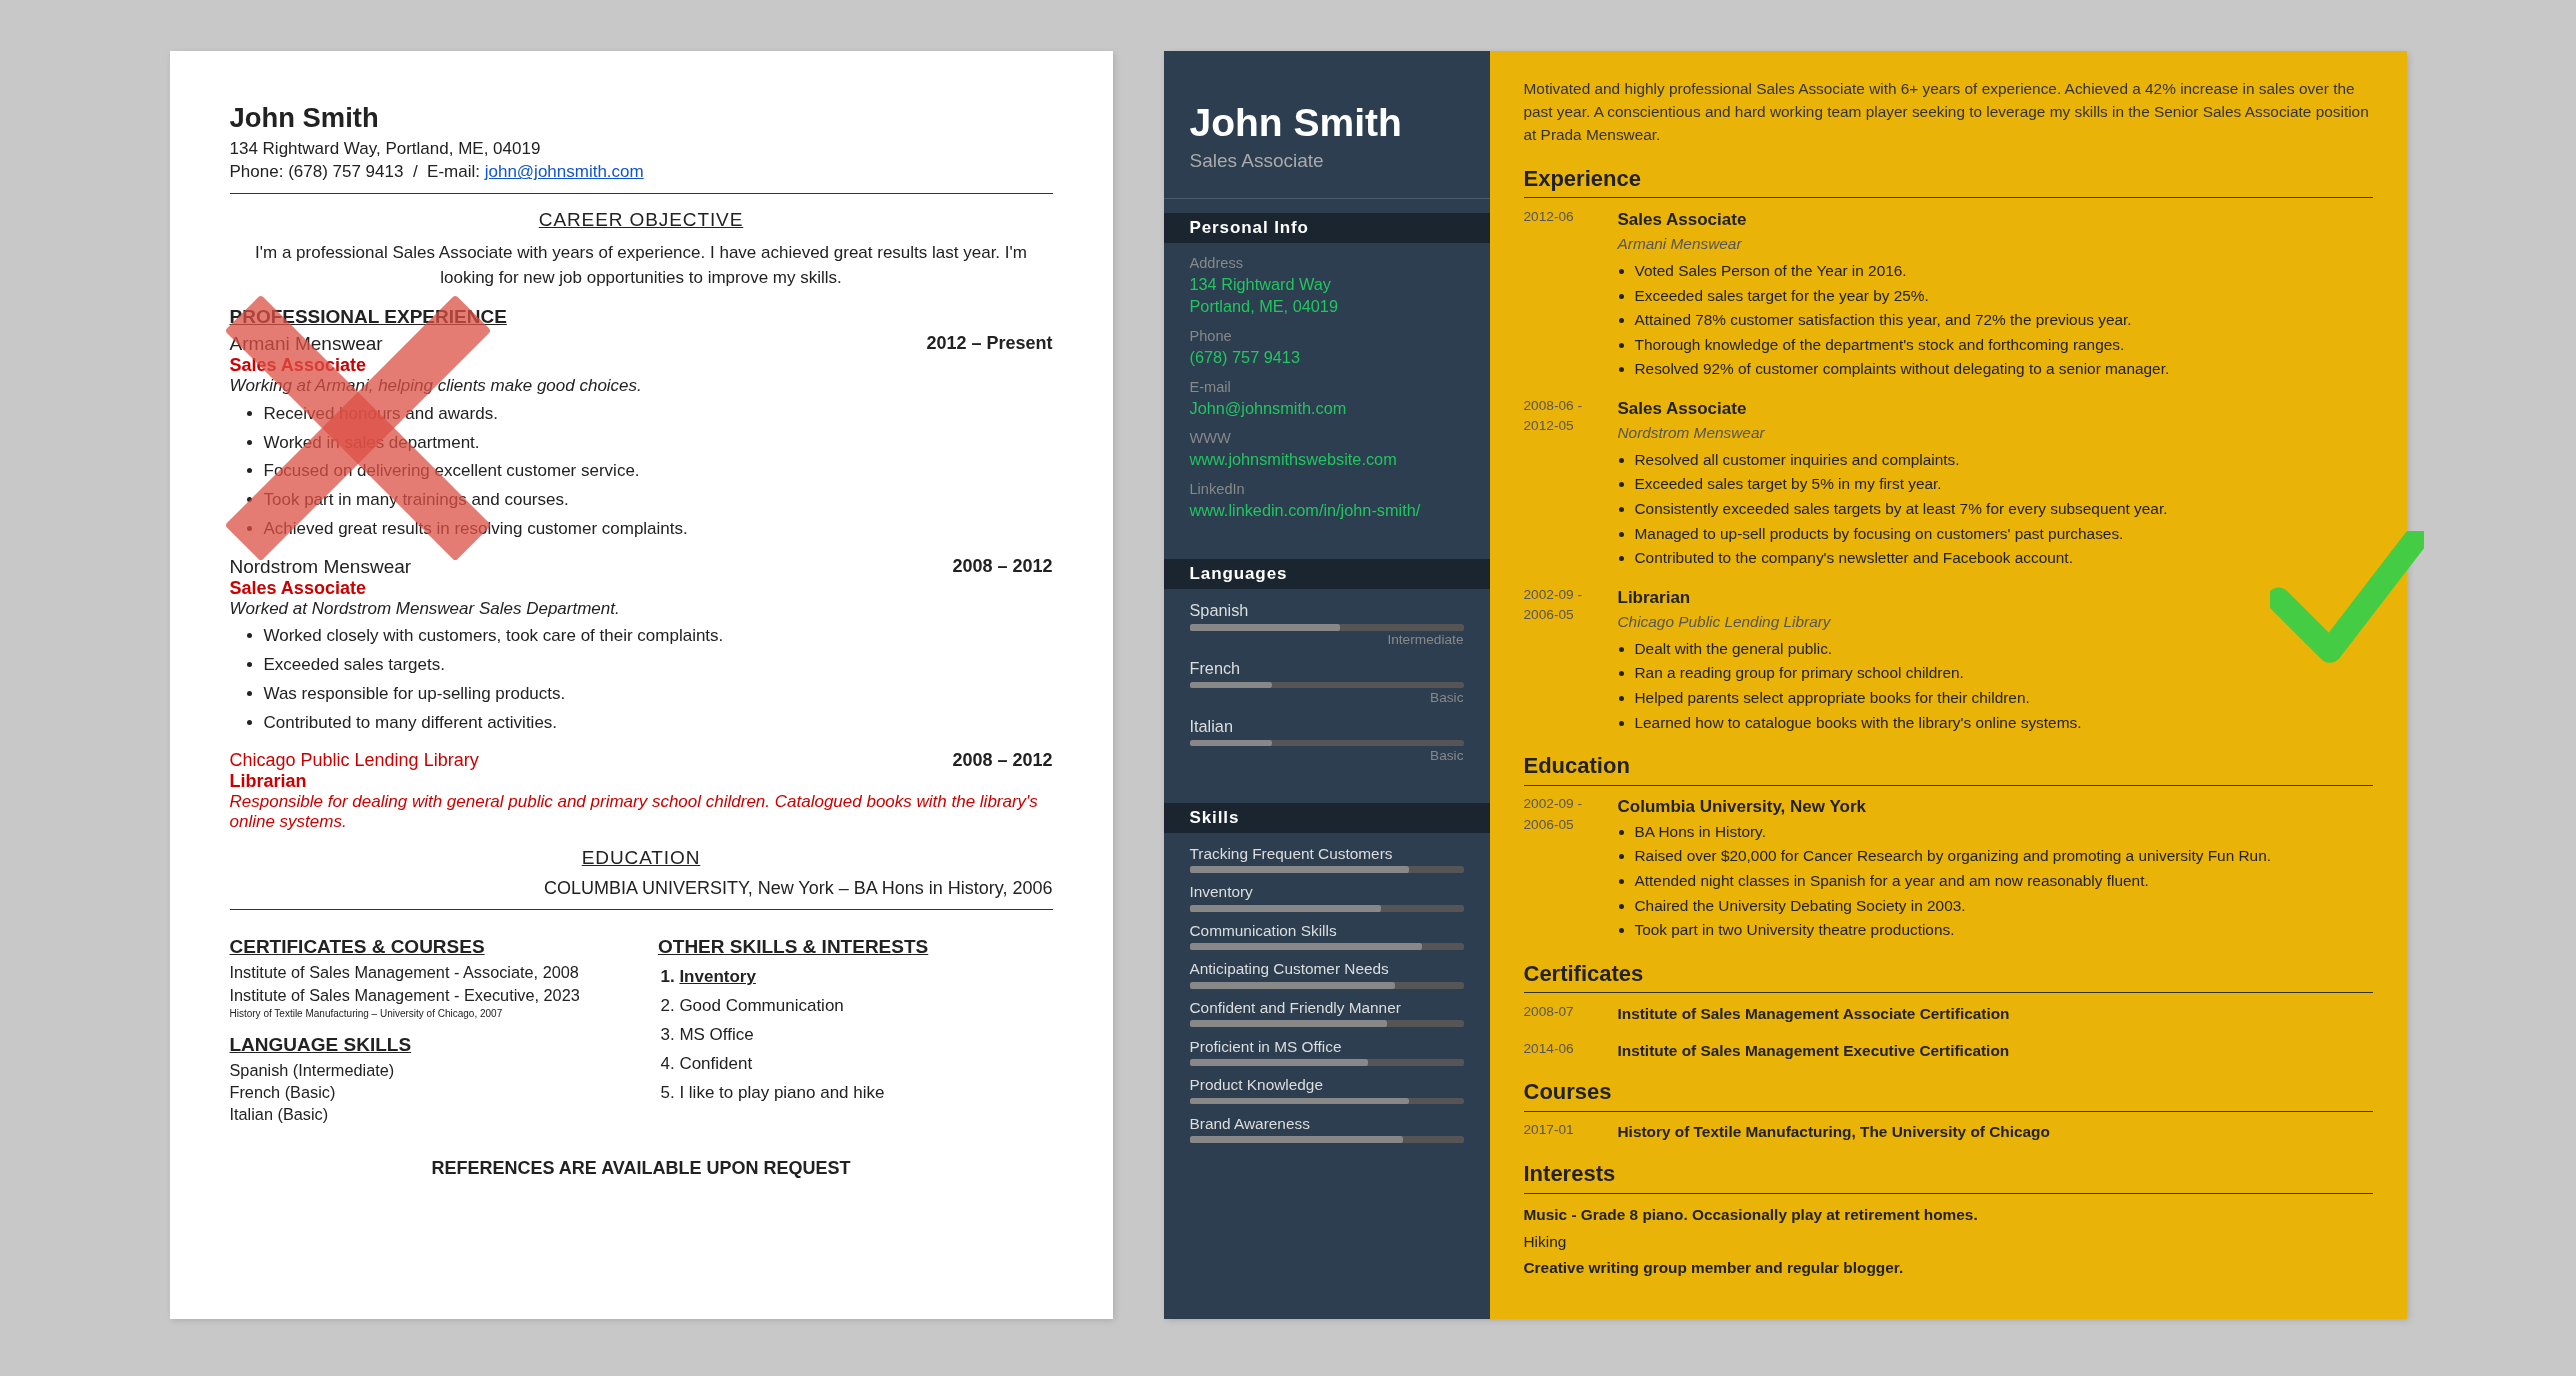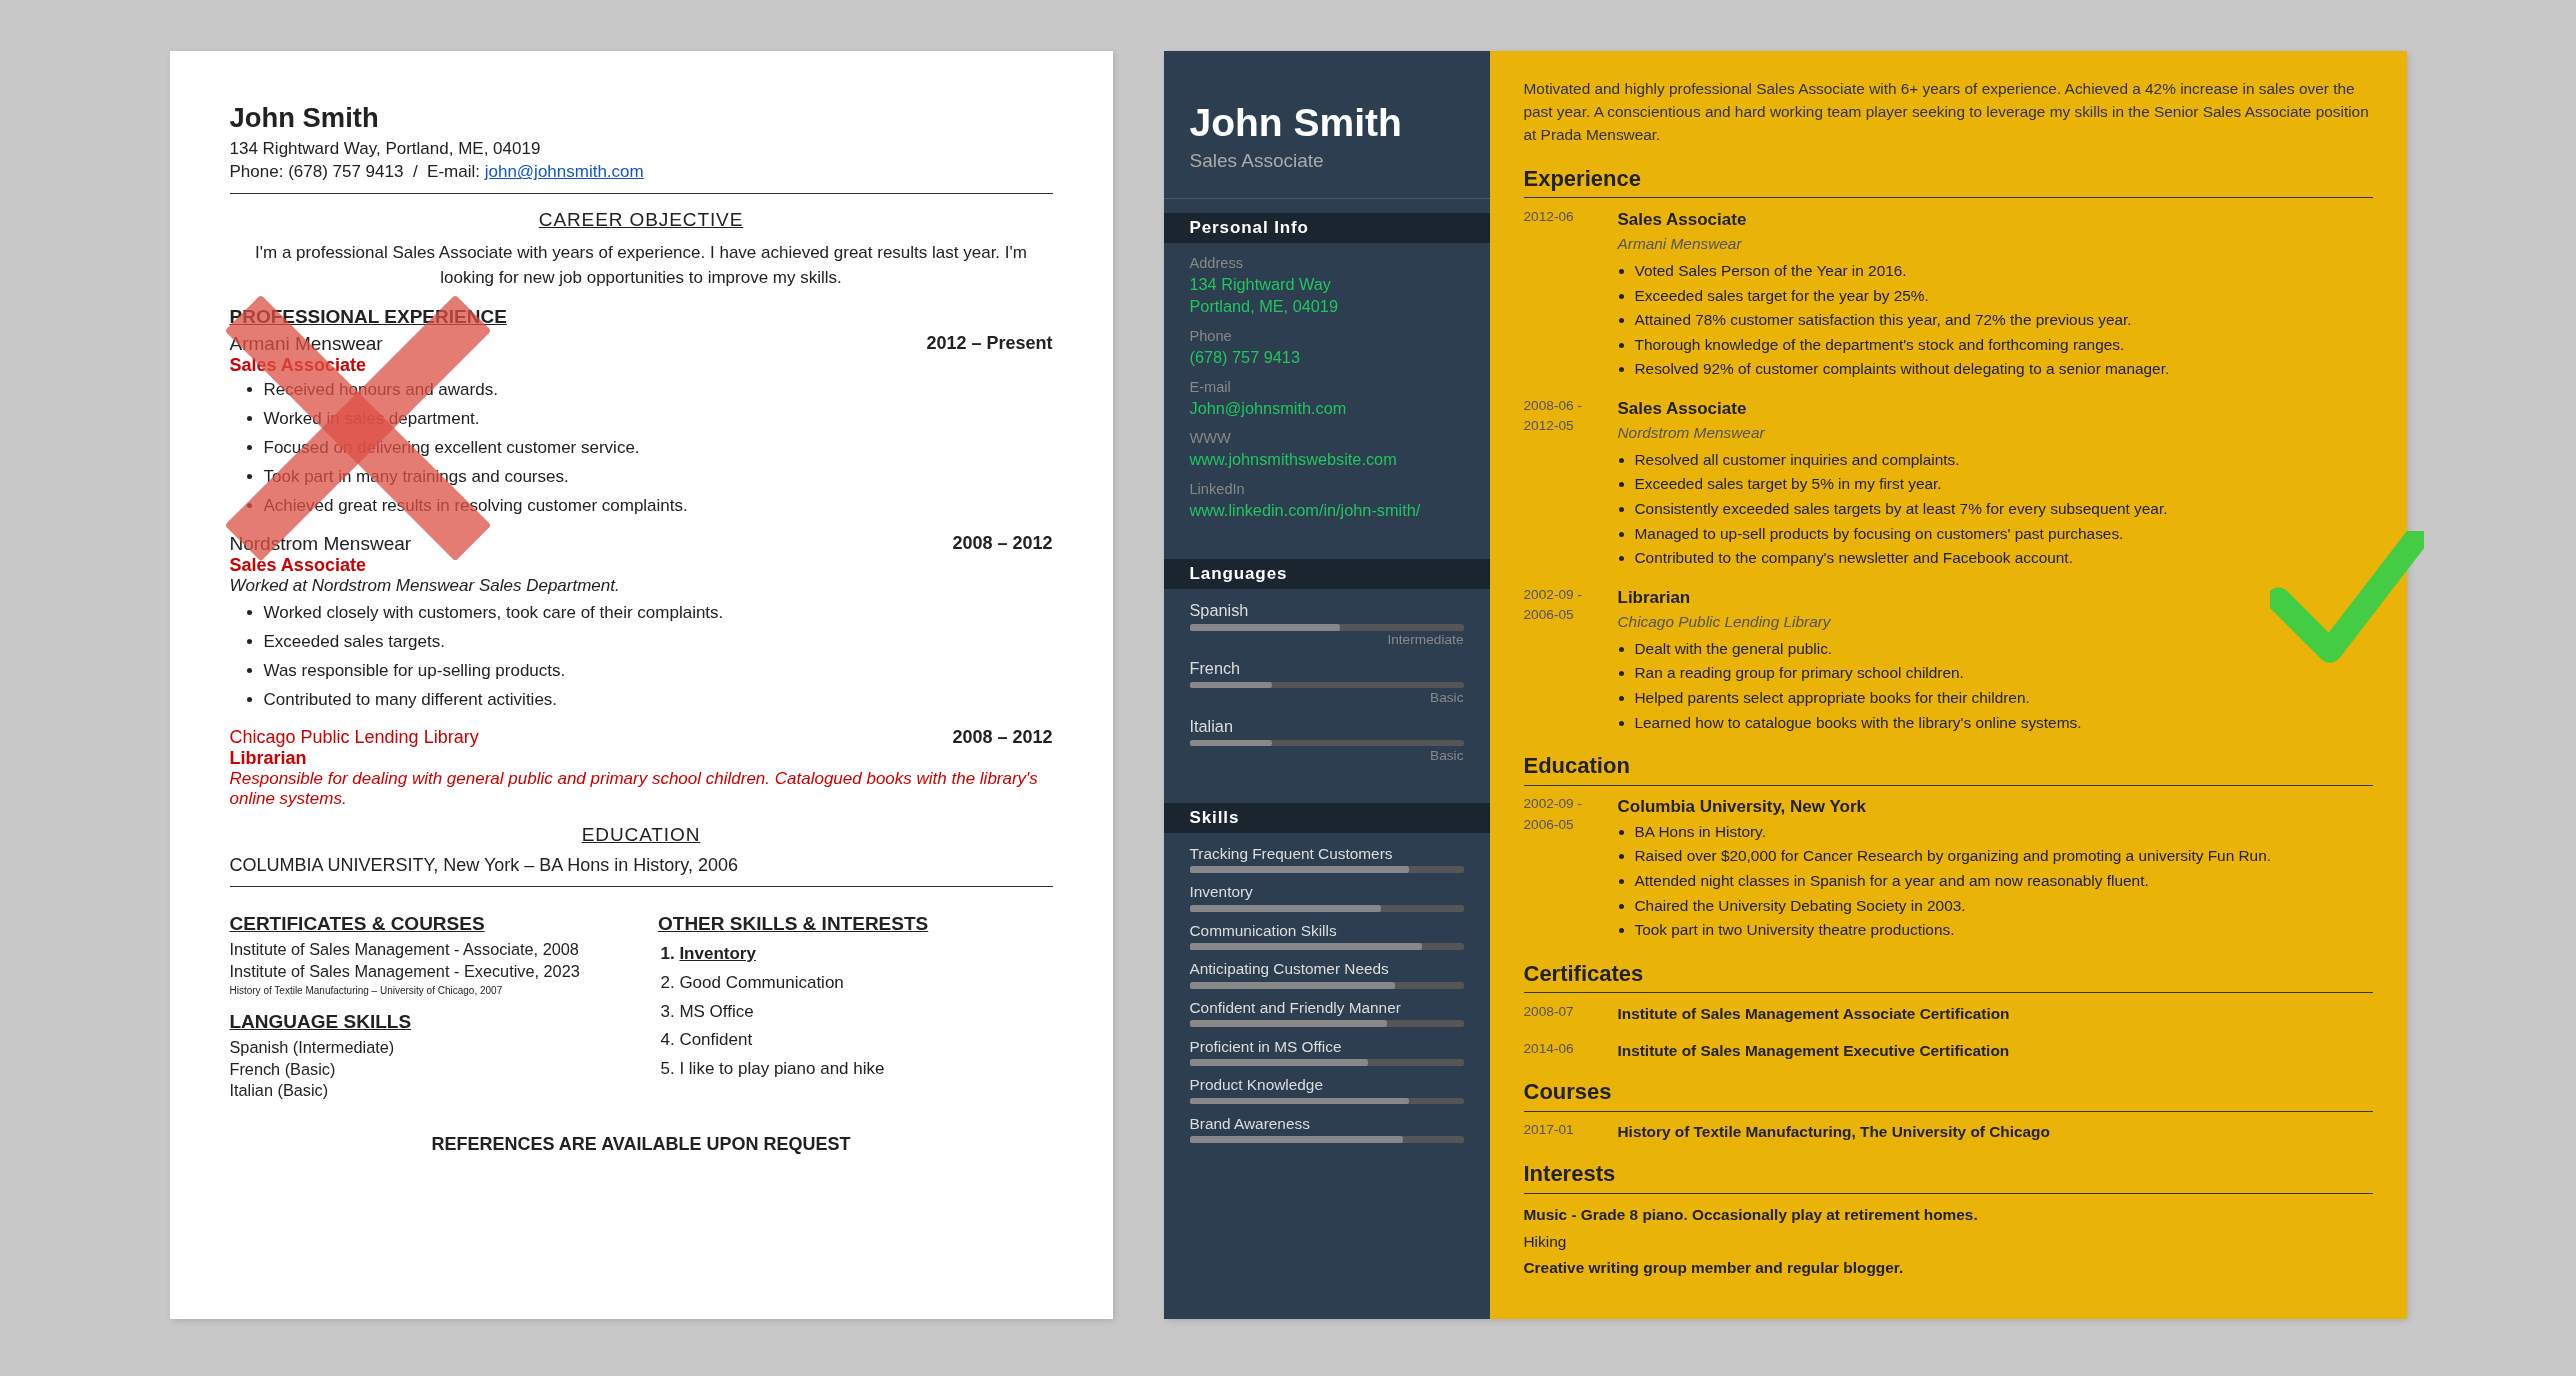--- a/index.html
+++ b/index.html
@@ -64,21 +64,21 @@
       align-items: flex-start;
     }
     .resume-left .job-title { font-size: 18px; font-weight: bold; color: #cc0000; }
     .resume-left .job-desc-italic { font-style: italic; font-size: 17px; margin-bottom: 3.4px; }
     .resume-left .job-dates { font-size: 18px; font-weight: bold; }
     .resume-left ul { margin-left: 34px; font-size: 17px; line-height: 1.7; }
     .resume-left .two-col { display: flex; gap: 34px; margin-top: 8.6px; }
     .resume-left .two-col .col { flex: 1; }
     .resume-left .other-list { list-style: decimal; margin-left: 21.4px; font-size: 17px; line-height: 1.7; }
     .resume-left .references { text-align: center; font-weight: bold; font-size: 18px; margin-top: 26px; }
-    .resume-left .education-text { text-align: left; font-size: 18px; margin-bottom: 8.6px; }
+    .resume-left .education-text { text-align: right; font-size: 18px; margin-bottom: 8.6px; }
 
     
     .red-x {
       position: absolute;
       left: 51px;
       top: 240px;
       width: 274px;
       height: 274px;
       pointer-events: none;
     }
@@ -225,20 +225,21 @@
   <div class="section-title">CAREER OBJECTIVE</div>
   <div class="career-obj">I'm a professional Sales Associate with years of experience. I have achieved great results last year. I'm looking for new job opportunities to improve my skills.</div>
 
   <div class="section-title-left">PROFESSIONAL EXPERIENCE</div>
 
   <div class="job-header">
     <div>Armani Menswear</div>
     <div class="job-dates">2012 – Present</div>
   </div>
   <div class="job-title">Sales Associate</div>
+  <div class="job-desc-italic">Working at Armani, helping clients make good choices.</div>
   <ul>
     <li>Received honours and awards.</li>
     <li>Worked in sales department.</li>
     <li>Focused on delivering excellent customer service.</li>
     <li>Took part in many trainings and courses.</li>
     <li>Achieved great results in resolving customer complaints.</li>
   </ul>
 
   <div style="margin-top:12px;"></div>
 

